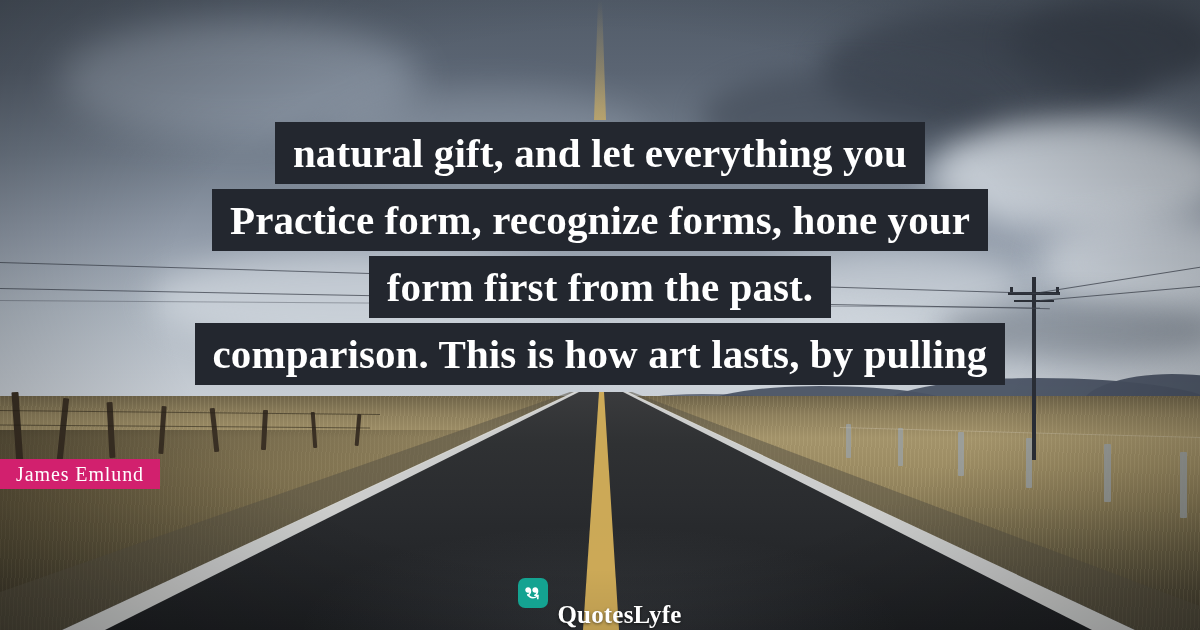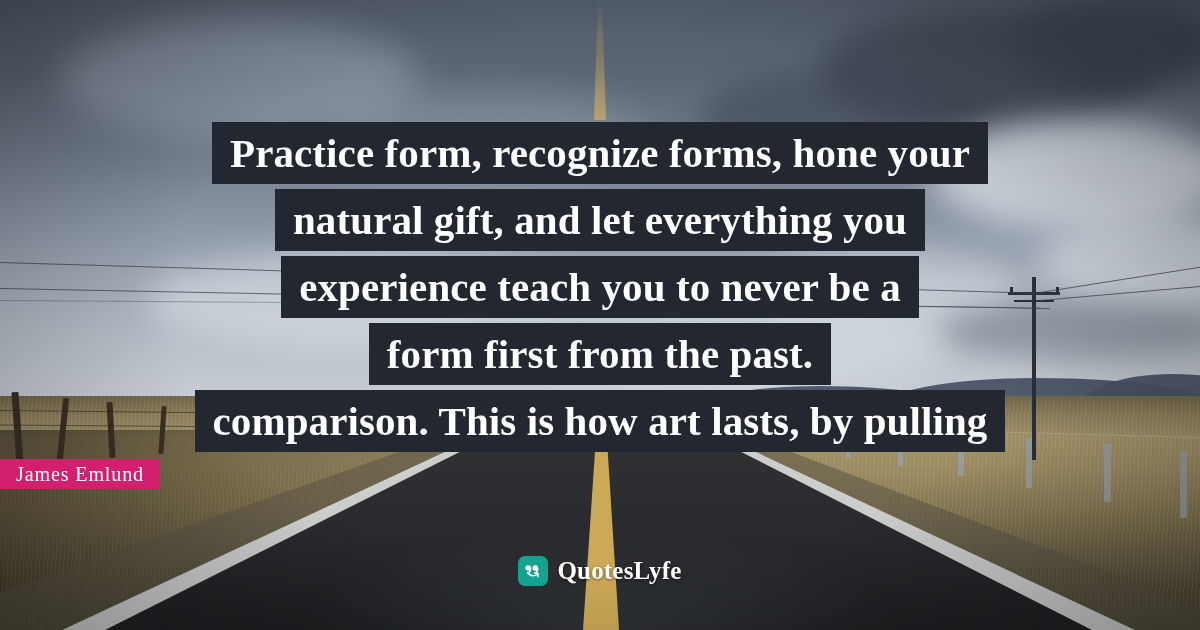--- a/index.html
+++ b/index.html
@@ -133,21 +133,21 @@
     white-space:nowrap;
     box-sizing:border-box;
   }
 
   #brand{position:absolute;left:0;top:556px;width:1200px;
     display:flex;justify-content:center;align-items:center;gap:9px;}
   #brand-mark{width:30px;height:30px;border-radius:7px;background:#14a391;
     display:flex;align-items:center;justify-content:center;flex:0 0 auto;}
   #brand-name{font-family:"Liberation Serif", serif;font-weight:700;
     font-size:25px;line-height:30px;color:#ffffff;letter-spacing:.2px;
-    text-shadow:0 1px 3px rgba(0,0,0,.55);}
+    text-shadow:0 1px 3px rgba(0,0,0,.55);margin-top:44px;}
 </style>
 </head>
 <body>
 
 <div id="scene">
 
   <div id="sky-base" class="layer"></div>
   <div id="sky" class="layer"></div>
 
   <div>
@@ -223,23 +223,22 @@
     <div class="pline" style="left:1040px;top:292px;width:170px;transform:rotate(-9deg);"></div>
     <div class="pline" style="left:1040px;top:300px;width:170px;transform:rotate(-5deg);"></div>
     <div class="pline" style="left:0px;top:300px;width:1040px;transform:rotate(.4deg);opacity:.5;"></div>
   </div>
 
   <div id="vignette"></div>
 
   <div id="content">
 
     <div id="quote">
+      <span class="qline">natural gift, and let everything you</span>
       <span class="qline">Practice form, recognize forms, hone your</span>
-      <span class="qline">natural gift, and let everything you</span>
-      <span class="qline">experience teach you to never be a</span>
       <span class="qline">form first from the past.</span>
       <span class="qline">comparison. This is how art lasts, by pulling</span>
     </div>
 
     <div id="author-wrap">
       <span id="author">James Emlund</span>
     </div>
 
     <div id="brand">
       <span id="brand-mark">

